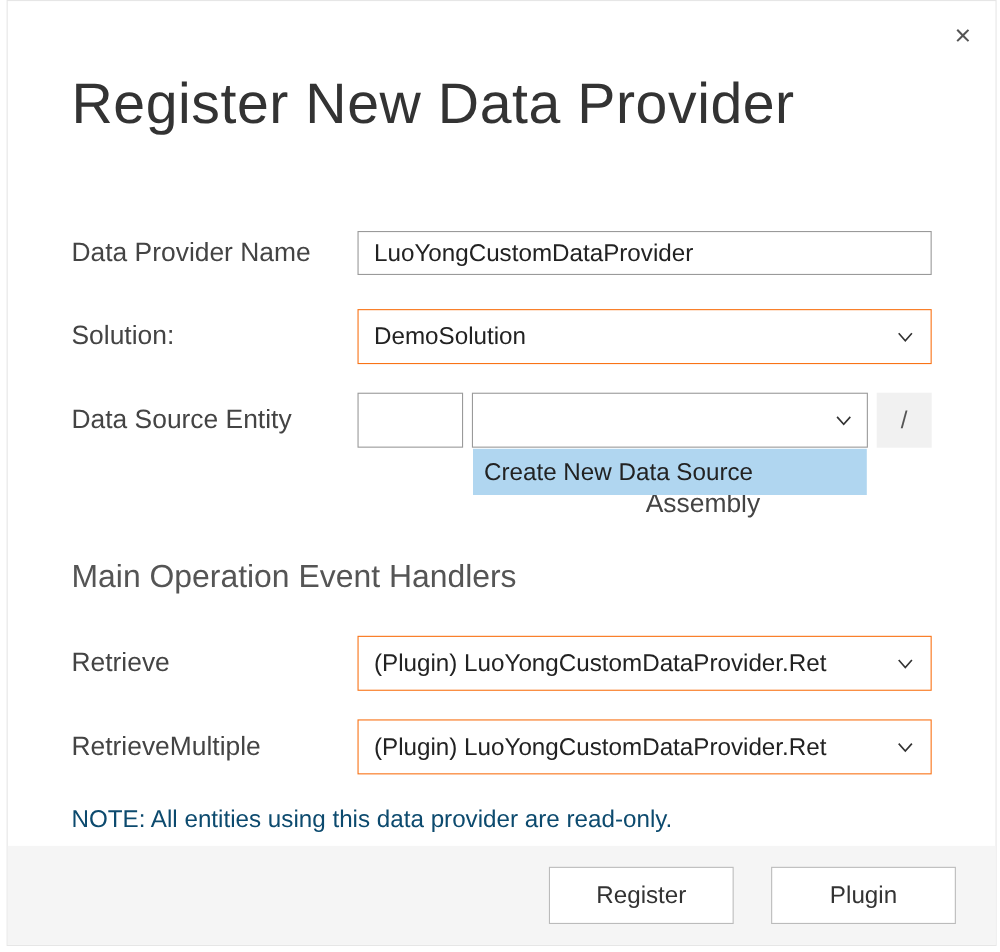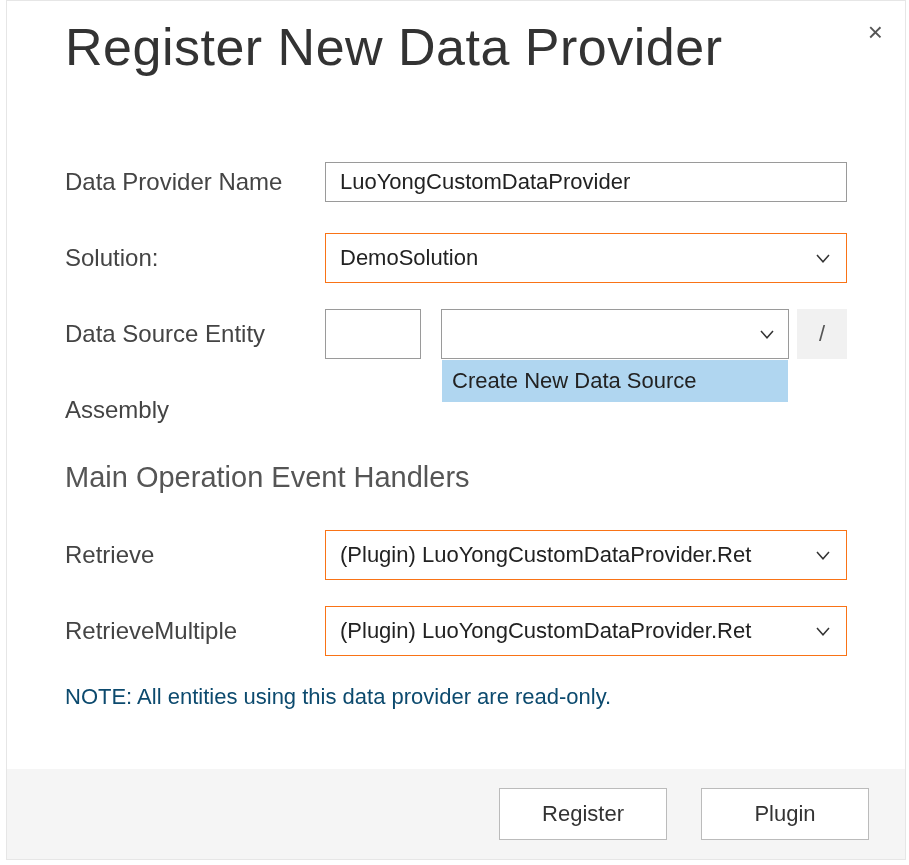--- a/index.html
+++ b/index.html
@@ -25,35 +25,36 @@
     position: absolute;
     top: 18px;
     right: 22px;
     font-size: 26px;
     color: #555;
     cursor: pointer;
     line-height: 1;
     font-weight: 400;
   }
   .dialog-inner {
-    padding: 16px 58px 0 58px;
+    padding: 64px 58px 0 58px;
   }
   .title {
     font-size: 52px;
     font-weight: 300;
     color: #333;
     margin: 0 0 80px 0;
     letter-spacing: 0.5px;
   }
   .form-row {
     display: flex;
     align-items: center;
     margin-bottom: 26px;
     min-height: 50px;
     position: relative;
+    justify-content: flex-end;
   }
   .label {
     width: 260px;
     font-size: 24px;
     color: #444;
     font-weight: 400;
     flex-shrink: 0;
   }
   .control-area {
     flex: 1;
@@ -105,21 +106,20 @@
   .ds-select {
     flex: 1;
     border: 1px solid #9a9a9a;
     background: #fff;
     height: 50px;
     display: flex;
     align-items: center;
     padding: 0 12px;
     position: relative;
     cursor: pointer;
-    margin-left: 12px;
   }
   .slash-btn {
     width: 50px;
     height: 50px;
     background: #f1f1f1;
     border: none;
     font-size: 22px;
     color: #555;
     cursor: pointer;
     display: flex;

